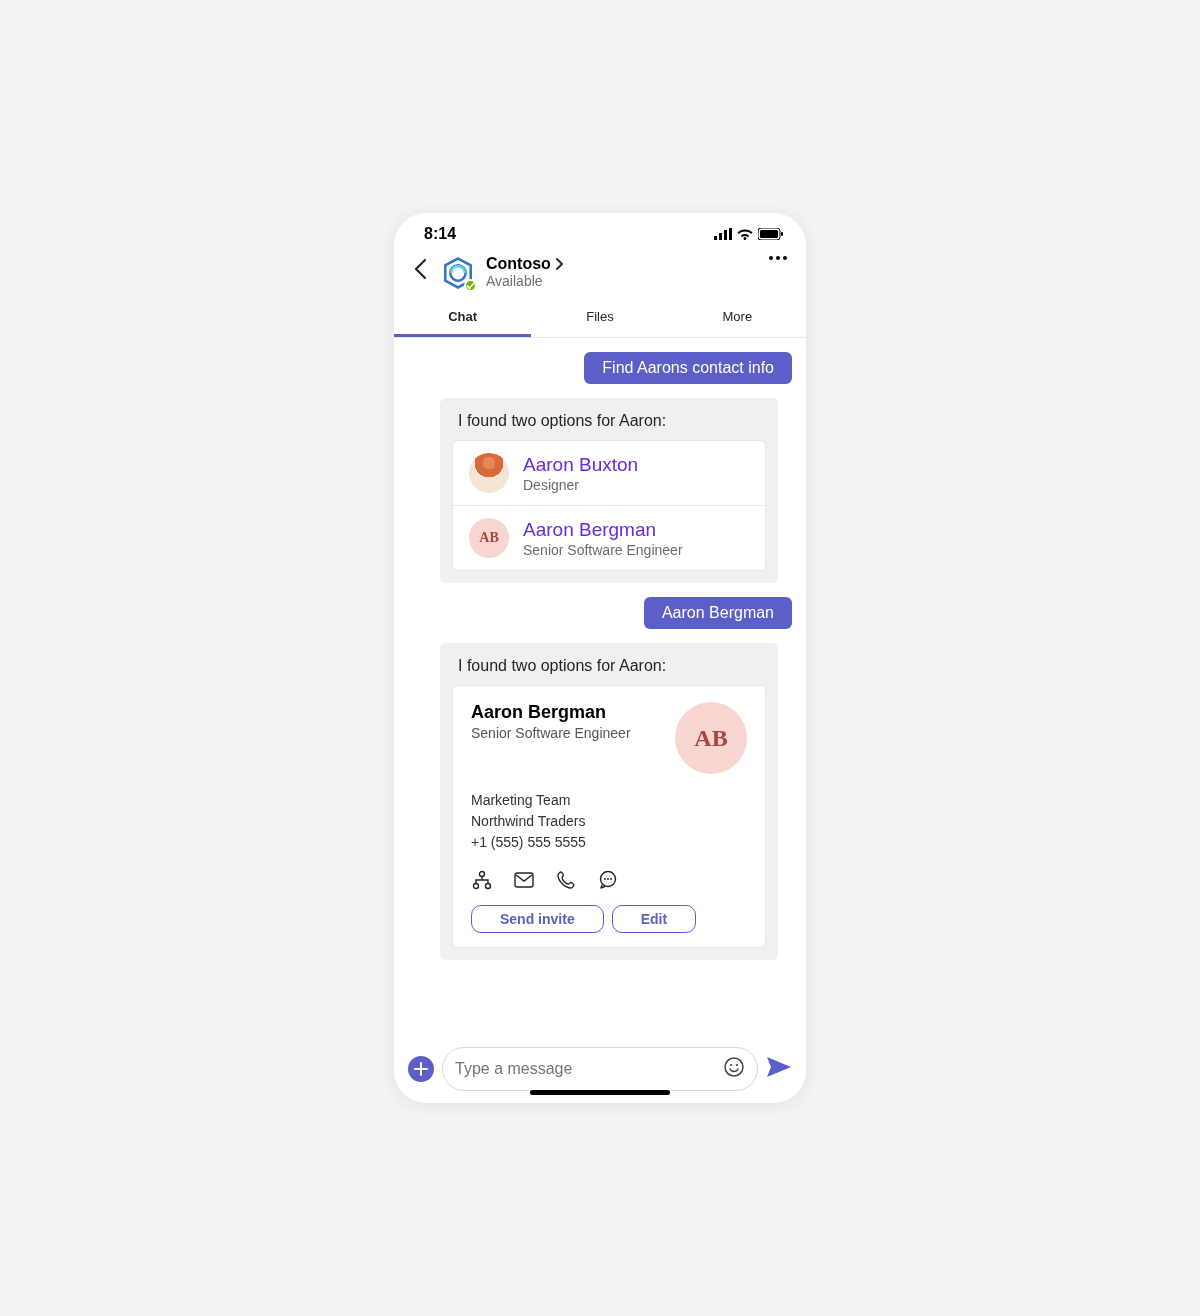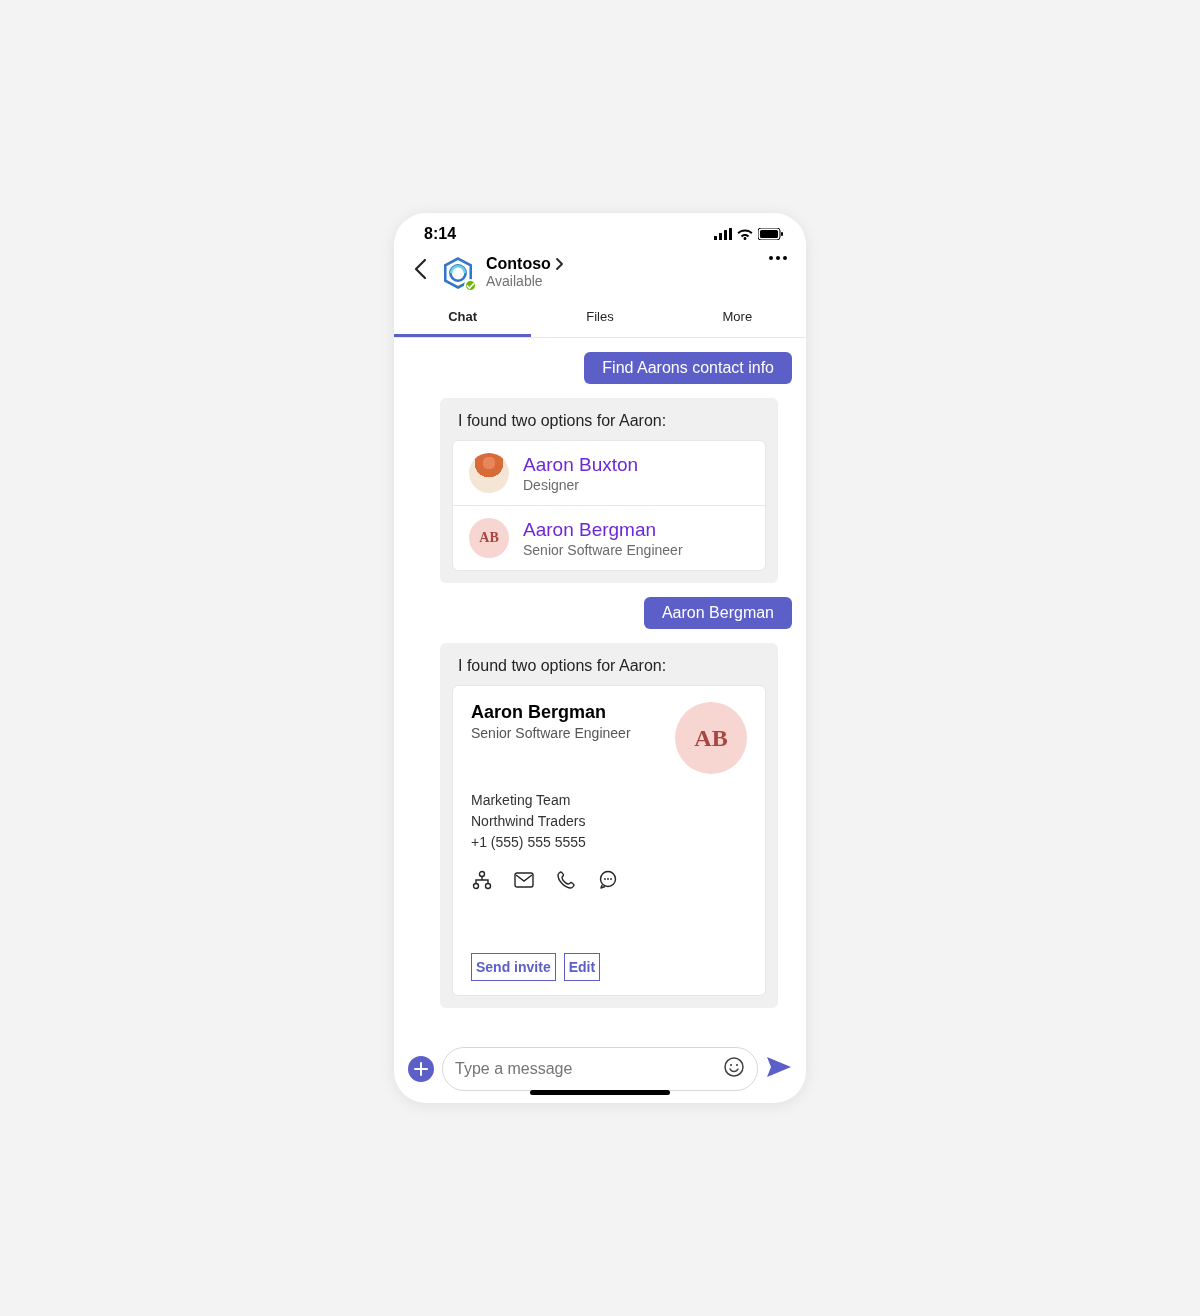--- a/index.html
+++ b/index.html
@@ -160,24 +160,23 @@
       display: flex; align-items: center; justify-content: center;
       cursor: pointer;
     }
     .card-actions { display: flex; gap: 8px; margin-top: 14px; }
     .pill-btn {
       border: 1px solid #5b5fc7;
       background: #fff;
       color: #5b5fc7;
       font-size: 14px;
       font-weight: 600;
-      padding: 5px 4px;
-      border-radius: 0;
-      cursor: pointer;
-      margin-top: 48px;
+      padding: 5px 28px;
+      border-radius: 10px;
+      cursor: pointer;
     }
     .composer {
       display: flex;
       align-items: center;
       padding: 10px 14px 12px 14px;
       gap: 8px;
     }
     .plus-btn {
       width: 26px; height: 26px;
       border-radius: 50%;

